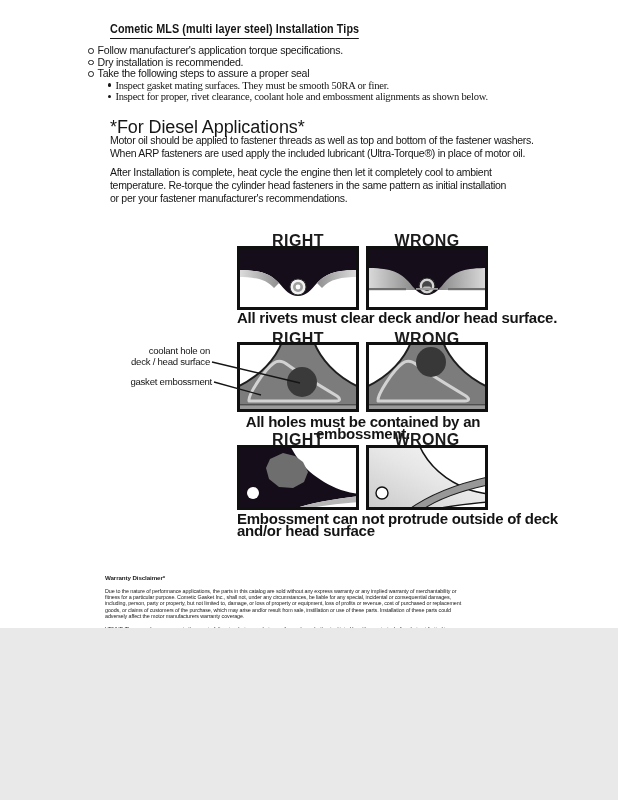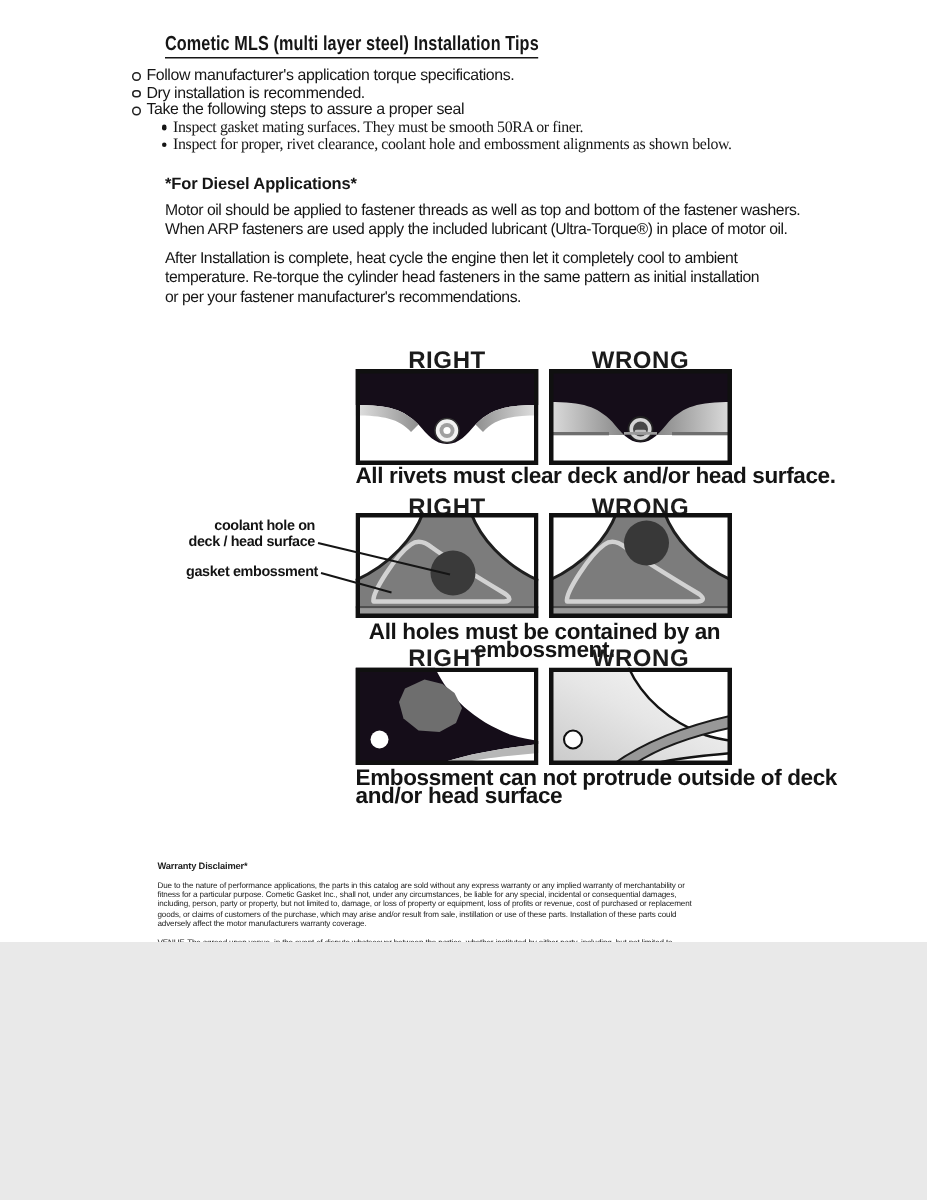--- a/index.html
+++ b/index.html
@@ -25,28 +25,28 @@
   }
 
   
   .bullets{left:88px;top:45px;font-size:10.6px;letter-spacing:-.25px;line-height:11.6px;}
   .b-row{display:flex;align-items:flex-start;}
   .b-row.sub{margin-left:20px;font-family:Liberation Serif, serif;}
   .mark-o{flex:0 0 auto;width:3.6px;height:3.6px;border:1px solid #222;border-radius:50%;margin:3.2px 4px 0 0;}
   .mark-f{flex:0 0 auto;width:3.4px;height:3.4px;background:#161616;border-radius:50%;margin:3.4px 4px 0 0;}
 
   
-  .diesel-h{left:110px;top:117px;font-size:11px;font-weight:bold;letter-spacing:-.1px;}
+  .diesel-h{left:110px;top:117px;font-size:18px;font-weight:normal;letter-spacing:-.1px;}
   .para{left:110px;font-size:10.5px;letter-spacing:-.3px;line-height:13.2px;width:480px;}
   .p1{top:134px;} .p2{top:166px;} .p3{top:208px;}
 
   
   .rw-label{width:122px;text-align:center;font-size:16px;font-weight:bold;letter-spacing:.4px;color:#1b1b1b;}
   .cap{font-size:15px;font-weight:bold;letter-spacing:-.25px;line-height:12px;color:#141414;}
-  .callout{font-size:9.6px;letter-spacing:-.25px;line-height:11.4px;text-align:right;color:#141414;font-weight:bold;}
+  .callout{font-size:9.6px;letter-spacing:-.25px;line-height:11.4px;text-align:right;color:#141414;}
 
   .dbox{display:block;}
 
   
   .legal{left:105px;top:575px;width:424px;font-size:5.4px;letter-spacing:-.1px;line-height:6.25px;color:#222;}
   .legal h4{font-size:6.2px;margin:0 0 6.5px 0;letter-spacing:-.1px;}
   .legal p{margin:0 0 6.5px 0;}
   .legal p.tight{margin:0;}
 
   .pagenum{left:387px;top:760px;font-size:13.5px;letter-spacing:.6px;color:#3b82f6;font-weight:bold;}

